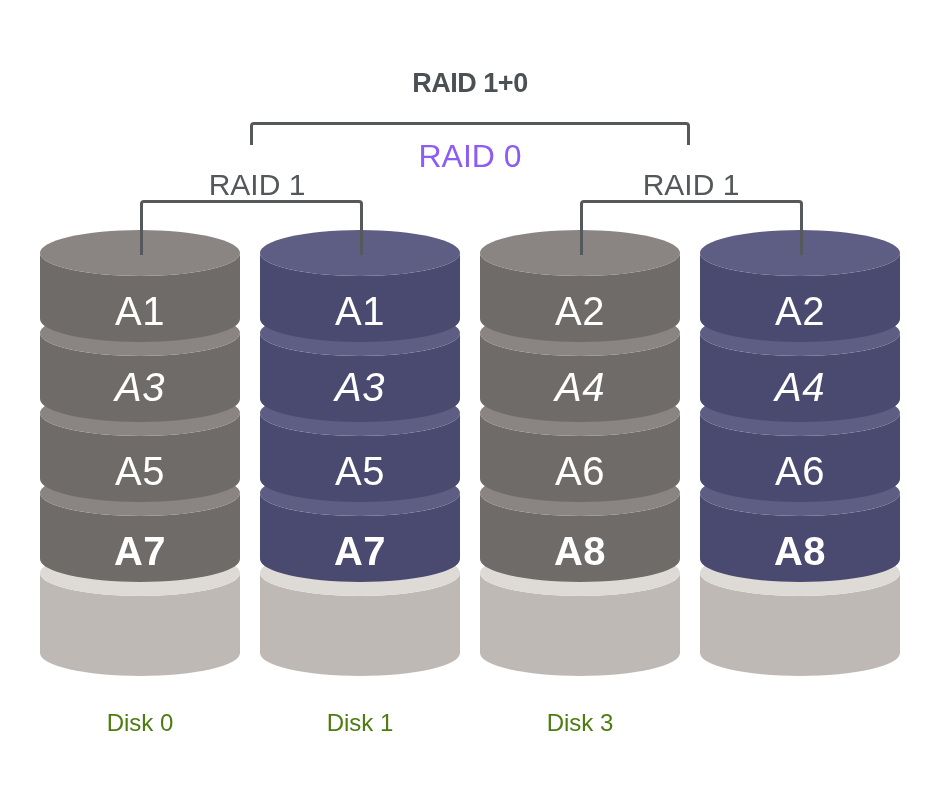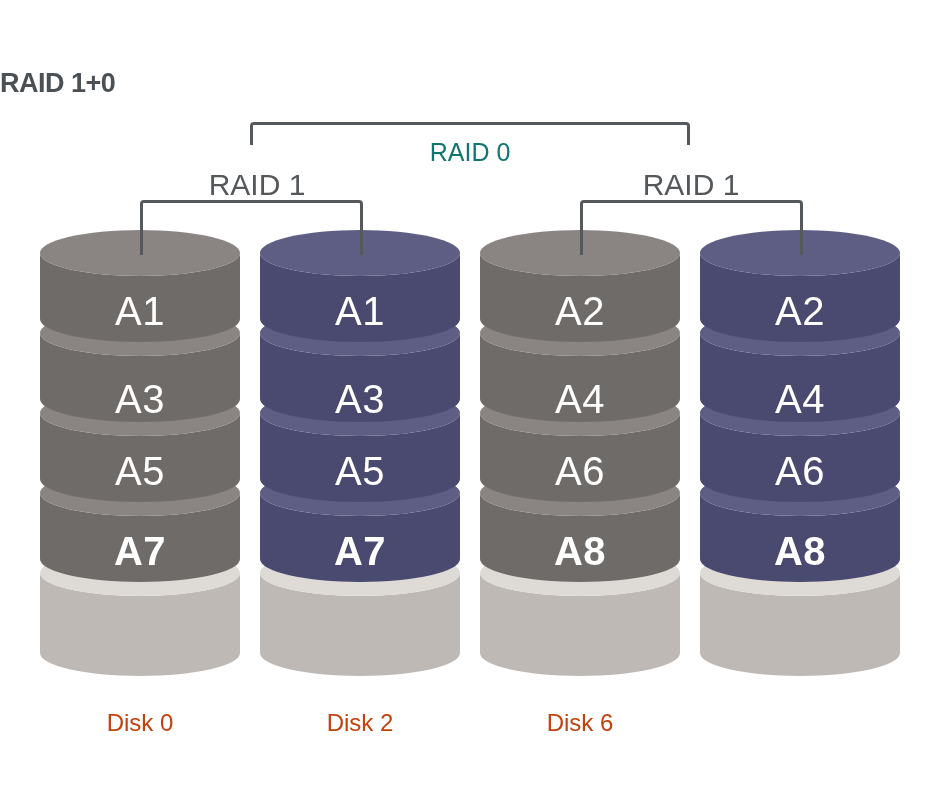--- a/index.html
+++ b/index.html
@@ -13,20 +13,21 @@
     width: 940px;
     height: 791px;
     background: #ffffff;
     overflow: hidden;
   }
   .diagram-title {
     position: absolute;
     left: 0;
     right: 0;
     top: 68px;
+    text-align: center;
     font-size: 27px;
     font-weight: 700;
     letter-spacing: -0.5px;
     color: #4b5054;
   }
   .bracket {
     position: absolute;
     border-top: 3px solid #55595c;
     border-left: 3px solid #55595c;
     border-right: 3px solid #55595c;
@@ -50,23 +51,23 @@
     top: 200px;
     width: 217px;
     height: 52px;
   }
   .raid0-label {
     position: absolute;
     left: 0;
     right: 0;
     top: 138px;
     text-align: center;
-    font-size: 25px;
+    font-size: 32px;
     font-weight: 400;
-    color: #0f766e;
+    color: #8b5cf6;
   }
   .raid1-label {
     position: absolute;
     top: 168px;
     transform: translateX(-50%);
     font-size: 30px;
     font-weight: 400;
     color: #54585b;
     white-space: nowrap;
   }
@@ -93,32 +94,32 @@
     width: 204px;
     height: 30px;
     line-height: 30px;
     text-align: center;
     font-size: 40px;
     font-weight: 500;
     color: #ffffff;
     letter-spacing: 0.5px;
   }
   .block-pos-0 { top: 68px;  }
-  .block-pos-1 { top: 156px; }
+  .block-pos-1 { top: 144px; font-style: italic; }
   .block-pos-2 { top: 228px; }
   .block-pos-3 { top: 308px; font-weight: bold; }
   .disk-name {
     position: absolute;
     left: 0;
     width: 204px;
     top: 481px;
     text-align: center;
     font-size: 24px;
     font-weight: 400;
-    color: #c2410c;
+    color: #4d7c0f;
   }
 </style>
 </head>
 <body>
 
 <div class="canvas">
 
   <div class="diagram-title">RAID 1+0</div>
 
   <div class="bracket bracket-outer"></div>
@@ -156,41 +157,41 @@
       <ellipse cx="102" cy="185" rx="100" ry="23" fill="#5e5d83"></ellipse>
       <path d="M2,105 L2,171 A100,23 0 0 0 202,171 L202,105 A100,23 0 0 1 2,105 Z" fill="#4a4970"></path>
       <ellipse cx="102" cy="105" rx="100" ry="23" fill="#5e5d83"></ellipse>
       <path d="M2,25 L2,91 A100,23 0 0 0 202,91 L202,25 A100,23 0 0 1 2,25 Z" fill="#4a4970"></path>
       <ellipse cx="102" cy="25" rx="100" ry="23" fill="#5e5d83"></ellipse>
     </svg>
     <div class="block-label block-pos-0">A1</div>
     <div class="block-label block-pos-1">A3</div>
     <div class="block-label block-pos-2">A5</div>
     <div class="block-label block-pos-3">A7</div>
-    <div class="disk-name">Disk 2</div>
+    <div class="disk-name">Disk 1</div>
   </div>
 
   <div class="disk disk-2">
     <svg width="204" height="460" viewBox="0 0 204 460">
       <path d="M2,345 L2,425 A100,23 0 0 0 202,425 L202,345 A100,23 0 0 1 2,345 Z" fill="#beb9b5"></path>
       <ellipse cx="102" cy="345" rx="100" ry="23" fill="#dedbd7"></ellipse>
       <path d="M2,265 L2,331 A100,23 0 0 0 202,331 L202,265 A100,23 0 0 1 2,265 Z" fill="#6f6b68"></path>
       <ellipse cx="102" cy="265" rx="100" ry="23" fill="#8a8583"></ellipse>
       <path d="M2,185 L2,251 A100,23 0 0 0 202,251 L202,185 A100,23 0 0 1 2,185 Z" fill="#6f6b68"></path>
       <ellipse cx="102" cy="185" rx="100" ry="23" fill="#8a8583"></ellipse>
       <path d="M2,105 L2,171 A100,23 0 0 0 202,171 L202,105 A100,23 0 0 1 2,105 Z" fill="#6f6b68"></path>
       <ellipse cx="102" cy="105" rx="100" ry="23" fill="#8a8583"></ellipse>
       <path d="M2,25 L2,91 A100,23 0 0 0 202,91 L202,25 A100,23 0 0 1 2,25 Z" fill="#6f6b68"></path>
       <ellipse cx="102" cy="25" rx="100" ry="23" fill="#8a8583"></ellipse>
     </svg>
     <div class="block-label block-pos-0">A2</div>
     <div class="block-label block-pos-1">A4</div>
     <div class="block-label block-pos-2">A6</div>
     <div class="block-label block-pos-3">A8</div>
-    <div class="disk-name">Disk 6</div>
+    <div class="disk-name">Disk 3</div>
   </div>
 
   <div class="disk disk-3">
     <svg width="204" height="460" viewBox="0 0 204 460">
       <path d="M2,345 L2,425 A100,23 0 0 0 202,425 L202,345 A100,23 0 0 1 2,345 Z" fill="#beb9b5"></path>
       <ellipse cx="102" cy="345" rx="100" ry="23" fill="#dedbd7"></ellipse>
       <path d="M2,265 L2,331 A100,23 0 0 0 202,331 L202,265 A100,23 0 0 1 2,265 Z" fill="#4a4970"></path>
       <ellipse cx="102" cy="265" rx="100" ry="23" fill="#5e5d83"></ellipse>
       <path d="M2,185 L2,251 A100,23 0 0 0 202,251 L202,185 A100,23 0 0 1 2,185 Z" fill="#4a4970"></path>
       <ellipse cx="102" cy="185" rx="100" ry="23" fill="#5e5d83"></ellipse>

